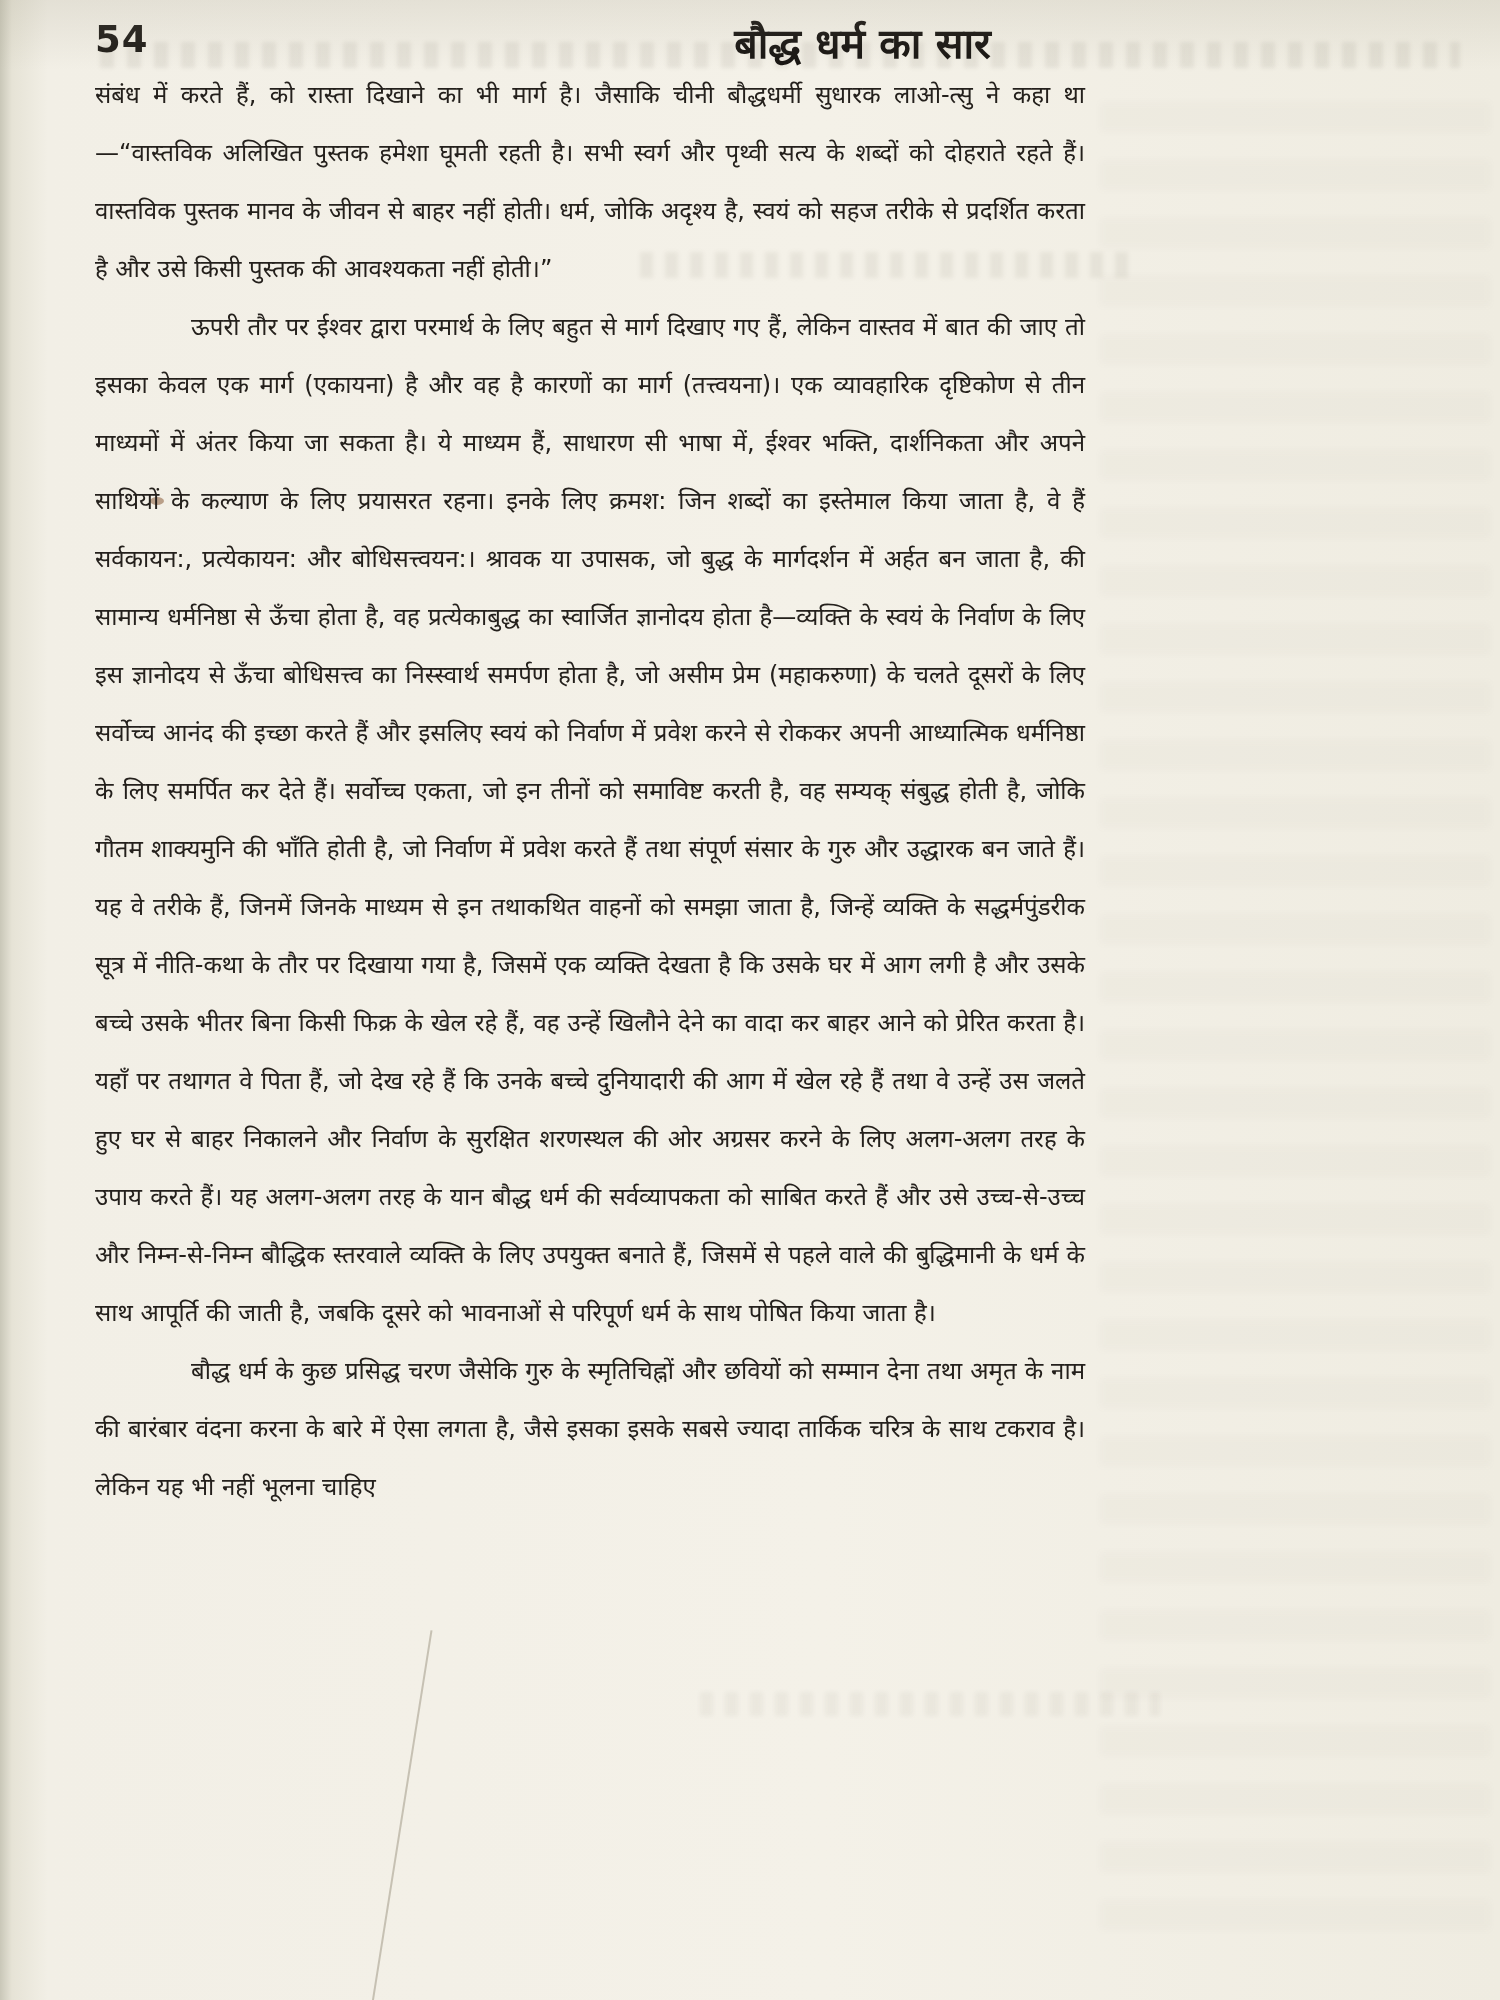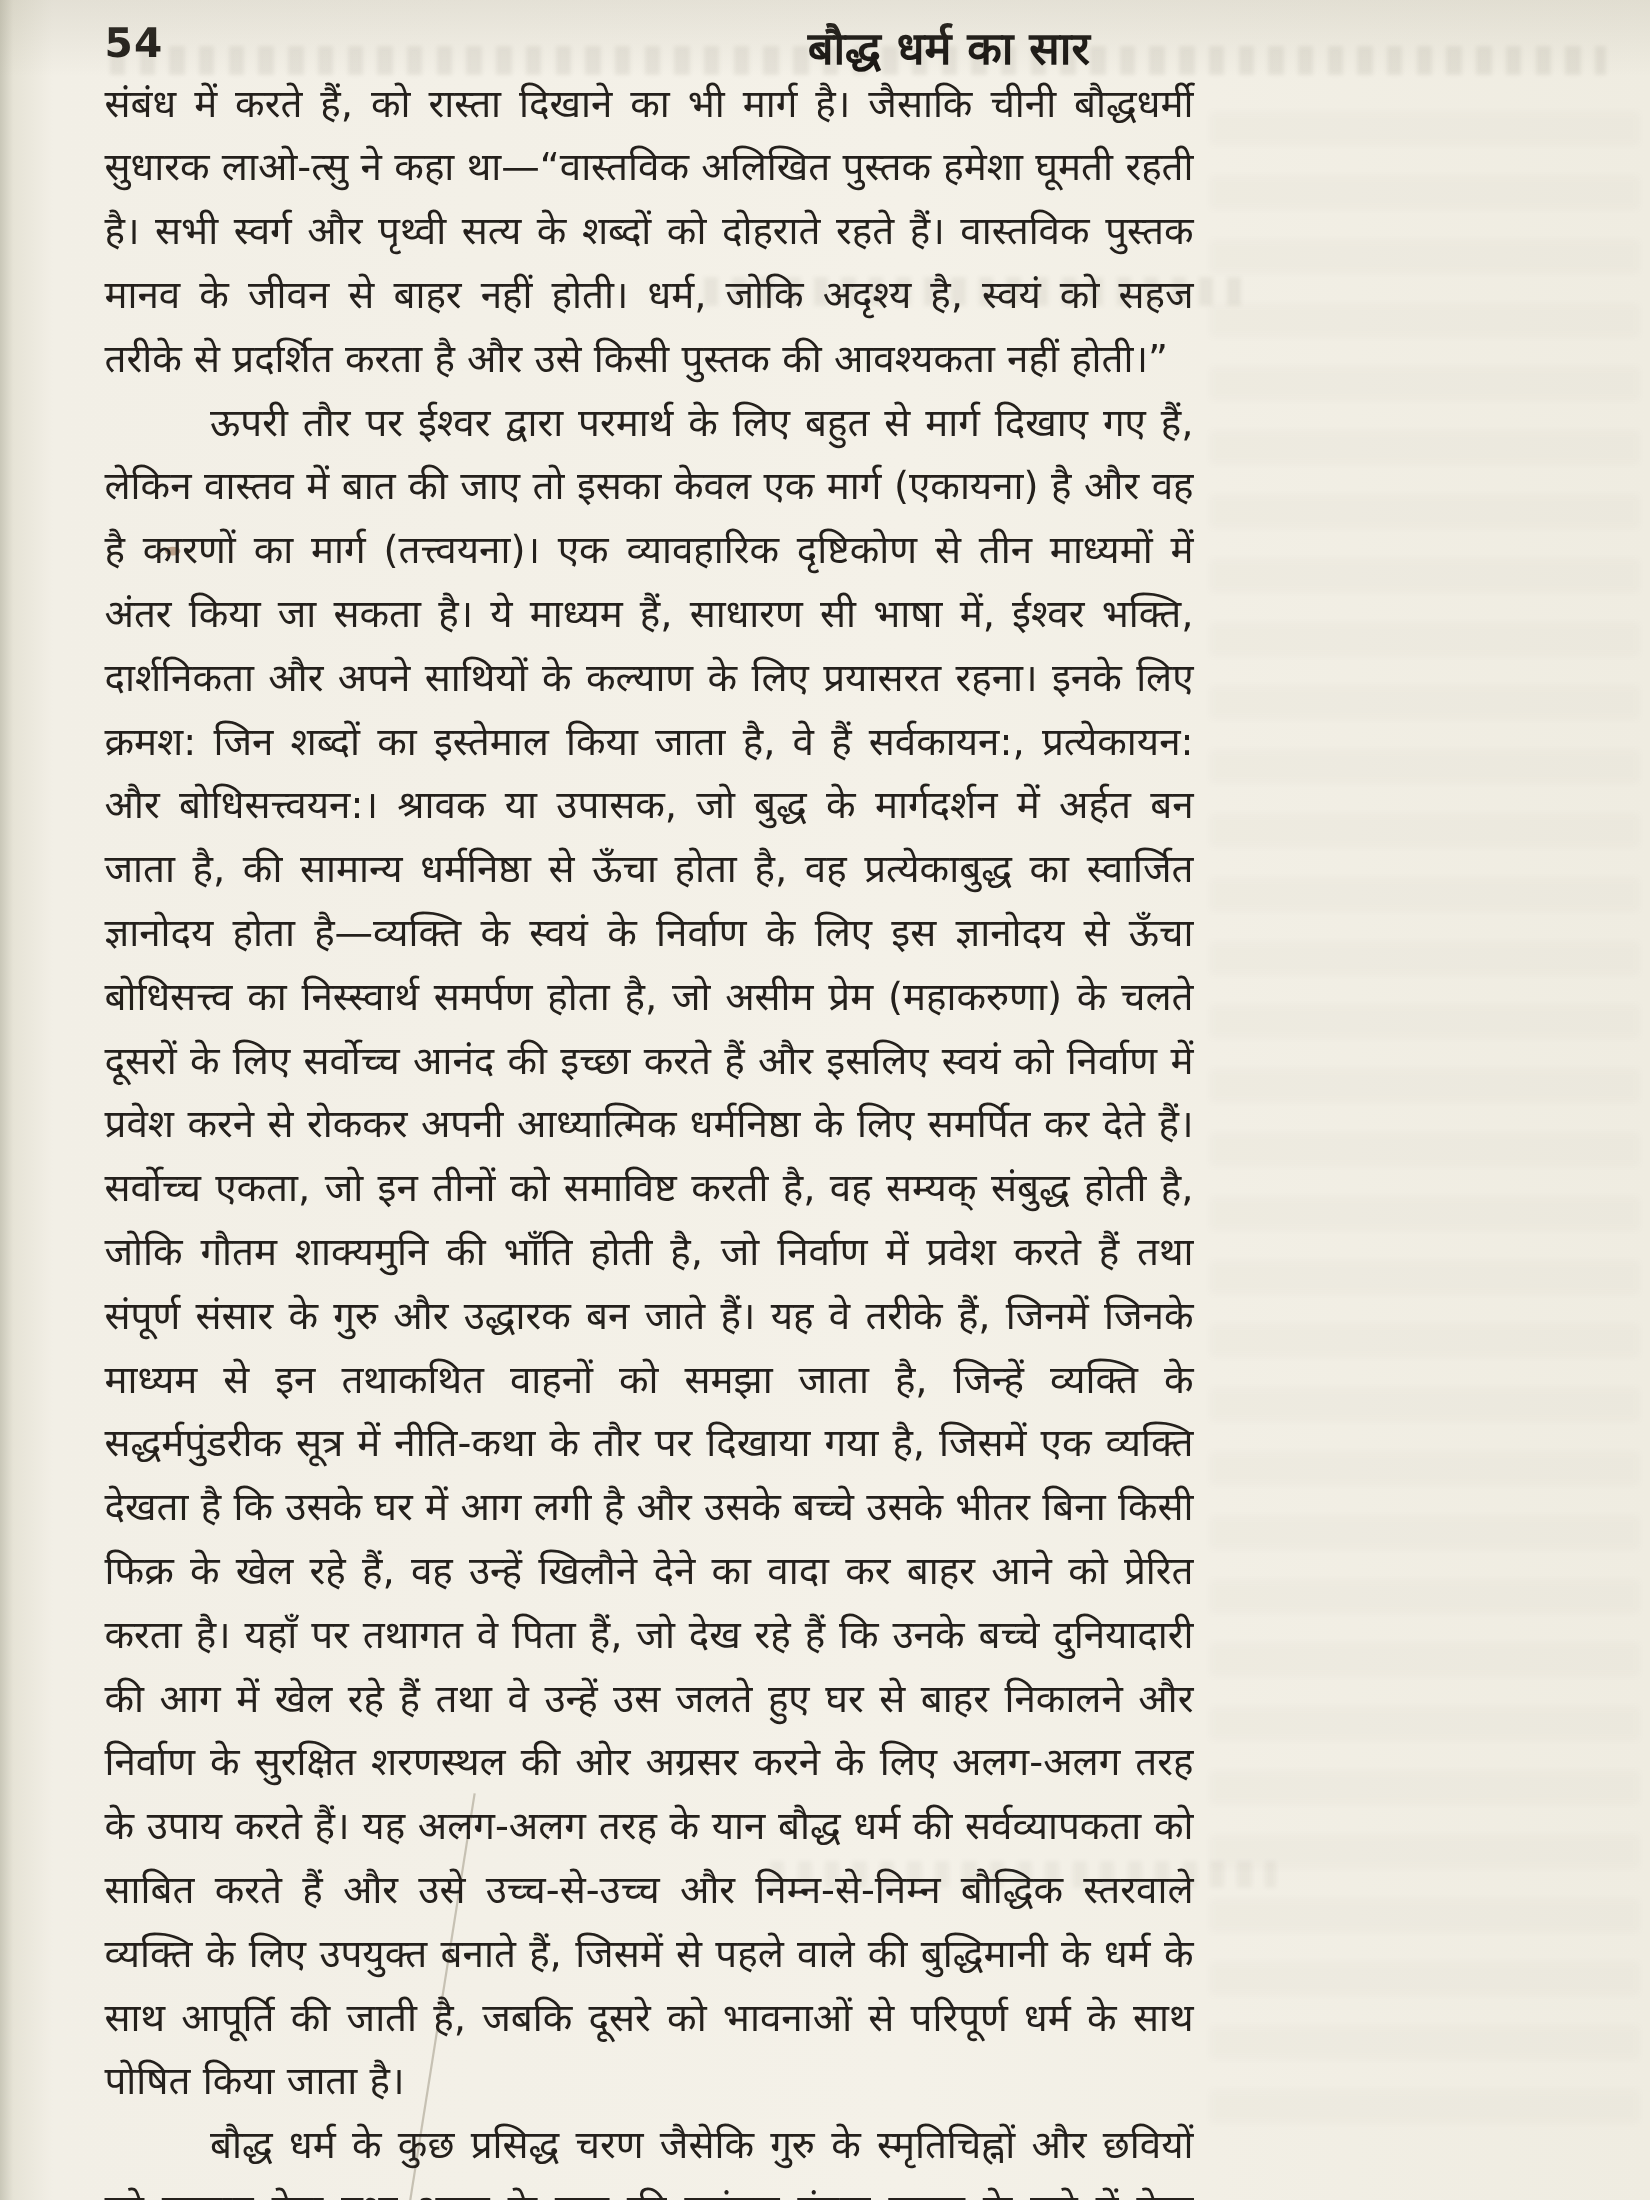--- a/index.html
+++ b/index.html
@@ -47,21 +47,21 @@
     white-space: nowrap;
   }
   .text-block {
     position: absolute;
     top: 66px;
     left: 95px;
     width: 990px;
   }
   .para {
     margin: 0;
-    font-size: 35px;
+    font-size: 24px;
     line-height: 58px;
     text-align: justify;
     color: #24201c;
   }
   .para.indent { text-indent: 96px; }
 
   
   .ghost {
     position: absolute;
     filter: blur(2px);

